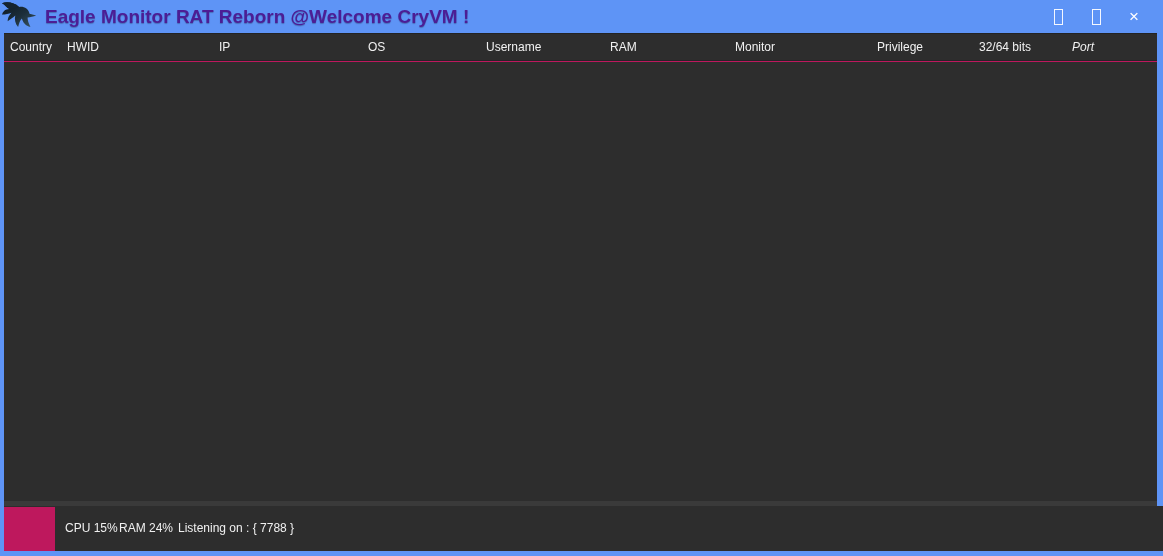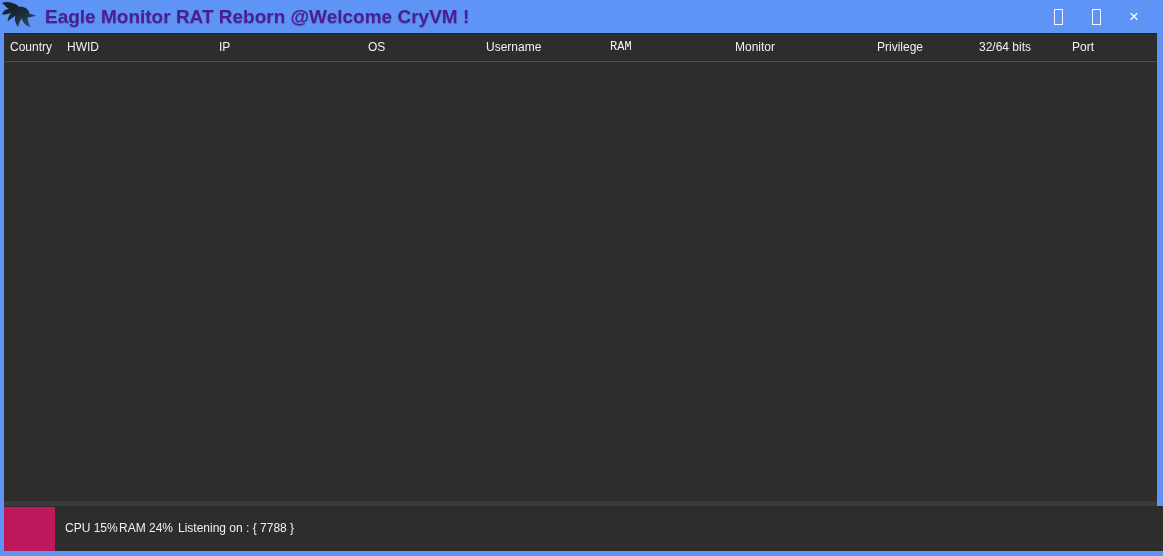--- a/index.html
+++ b/index.html
@@ -126,25 +126,25 @@
 </div>
 
 <div class="content">
 
   <div class="header-row" id="header-row">
       <span class="header-cell" style="left: 6px;">Country</span>
       <span class="header-cell" style="left: 63px;">HWID</span>
       <span class="header-cell" style="left: 215px;">IP</span>
       <span class="header-cell" style="left: 344px; margin-left: 20px;">OS</span>
       <span class="header-cell" style="left: 482px; text-align: center;">Username</span>
-      <span class="header-cell" style="left: 606px; font-family: Liberation Mono, monospace;">RAM</span>
+      <span class="header-cell" style="left: 606px;">RAM</span>
       <span class="header-cell" style="left: 731px;">Monitor</span>
       <span class="header-cell" style="left: 850px; margin-left: 23px;">Privilege</span>
       <span class="header-cell" style="left: 975px;">32/64 bits</span>
-      <span class="header-cell" style="left: 1068px;">Port</span>
+      <span class="header-cell" style="left: 1068px; font-style: italic;">Port</span>
     </div>
 
   <div class="table-body"></div>
 
   <div class="separator"></div>
 
   <div class="statusbar">
     <span class="status-item status-cpu">CPU 15%</span>
     <span class="status-item status-ram">RAM 24%</span>
     <span class="status-item status-listening">Listening on : { 7788 }</span>

